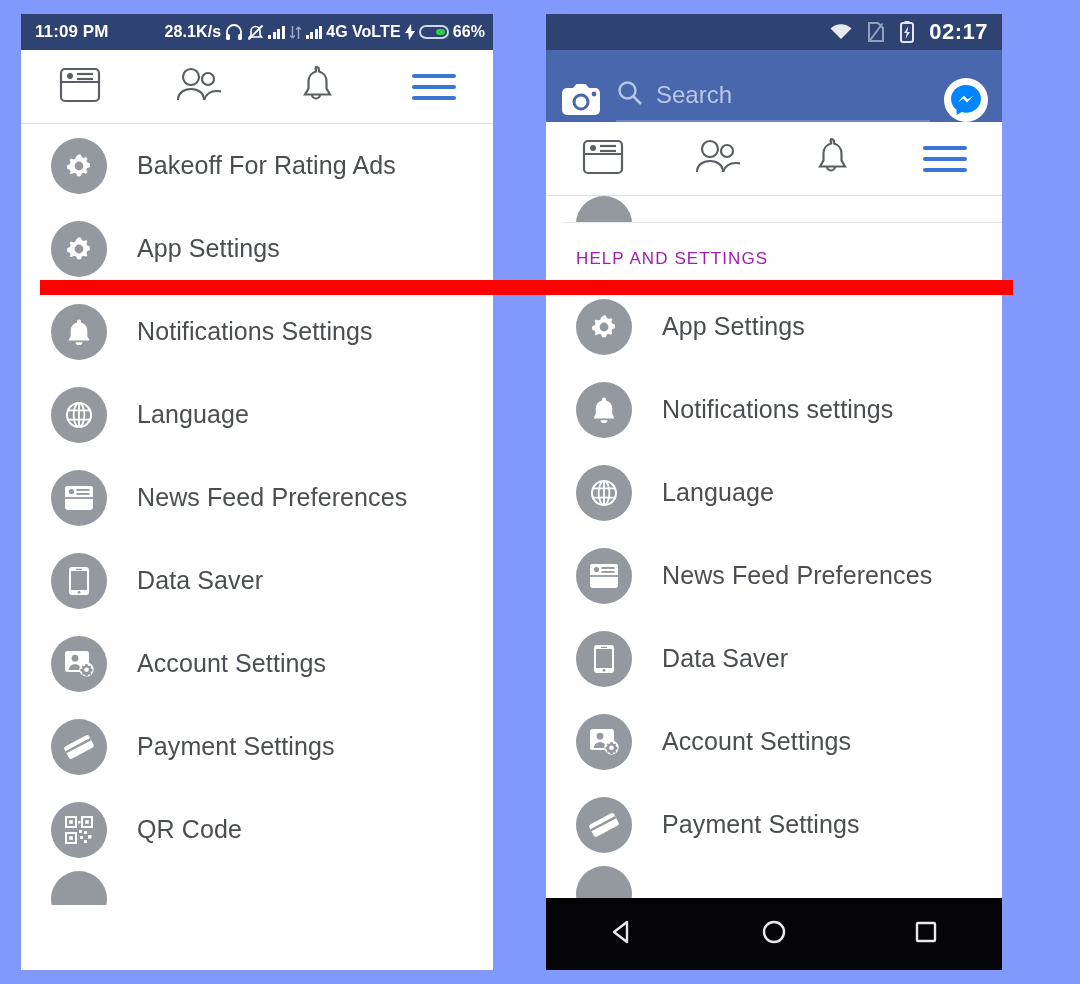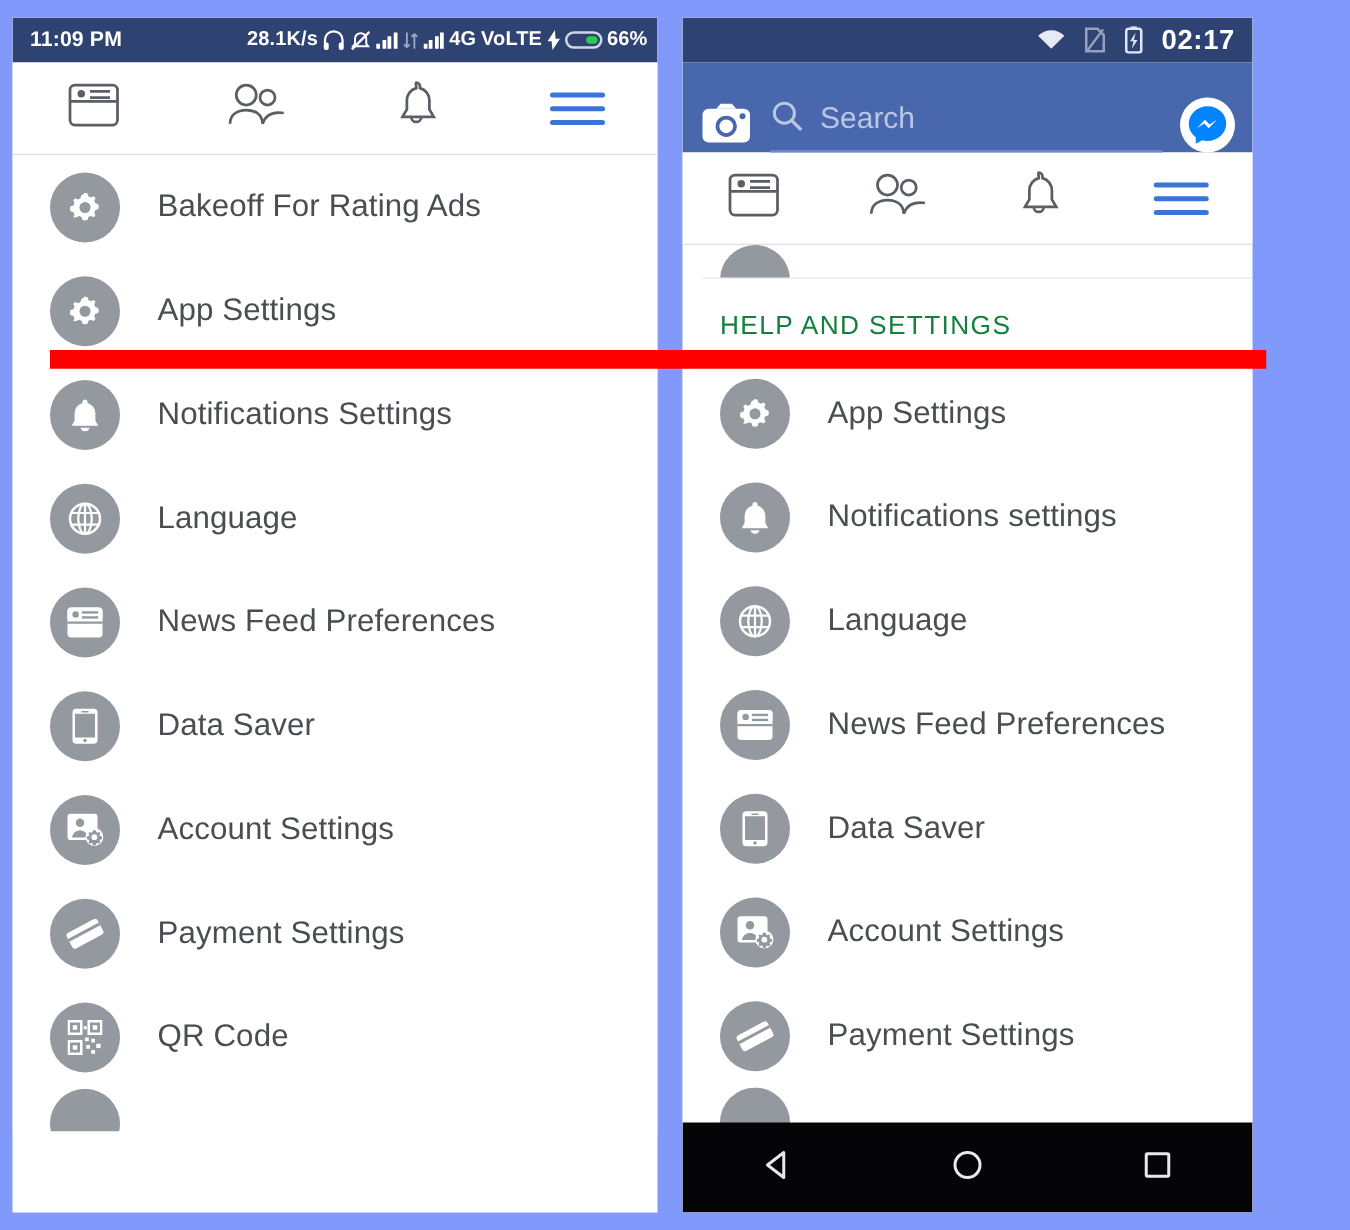--- a/index.html
+++ b/index.html
@@ -14,21 +14,21 @@
     width: 1080px; height: 984px;
     background: #8099fa;
   }
 
   
   .phone {
     position: absolute;
     background: #ffffff;
     overflow: hidden;
   }
-  .phone-left  { left: 10px;  top: 14px;  width: 516px; height: 956px; }
+  .phone-left  { left: 21px;  top: 14px;  width: 472px; height: 956px; }
   .phone-right { left: 546px; top: 14px;  width: 456px; height: 956px; }
 
   
   .statusbar {
     height: 36px;
     background: #2e4372;
     color: #ffffff;
     display: flex;
     align-items: center;
     font-size: 17px;
@@ -122,22 +122,22 @@
     flex: 0 0 auto;
   }
   .row-label {
     font-size: 25px;
     color: #4a4d51;
     letter-spacing: .1px;
     white-space: nowrap;
   }
 
   .section-head {
-    font-size: 21px;
-    color: #15803d;
+    font-size: 17px;
+    color: #a21caf;
     letter-spacing: 1.1px;
     padding: 26px 0 16px 30px;
   }
   .hairline { height: 1px; background: #e6e8eb; margin-left: 16px; }
 
   .partial-row { height: 26px; overflow: hidden; display: flex; align-items: flex-end; padding-left: 30px; }
   .partial-row .avatar { margin-bottom: -30px; }
 
   .partial-bottom { height: 34px; overflow: hidden; display: flex; align-items: flex-start; padding-left: 30px; }
 

